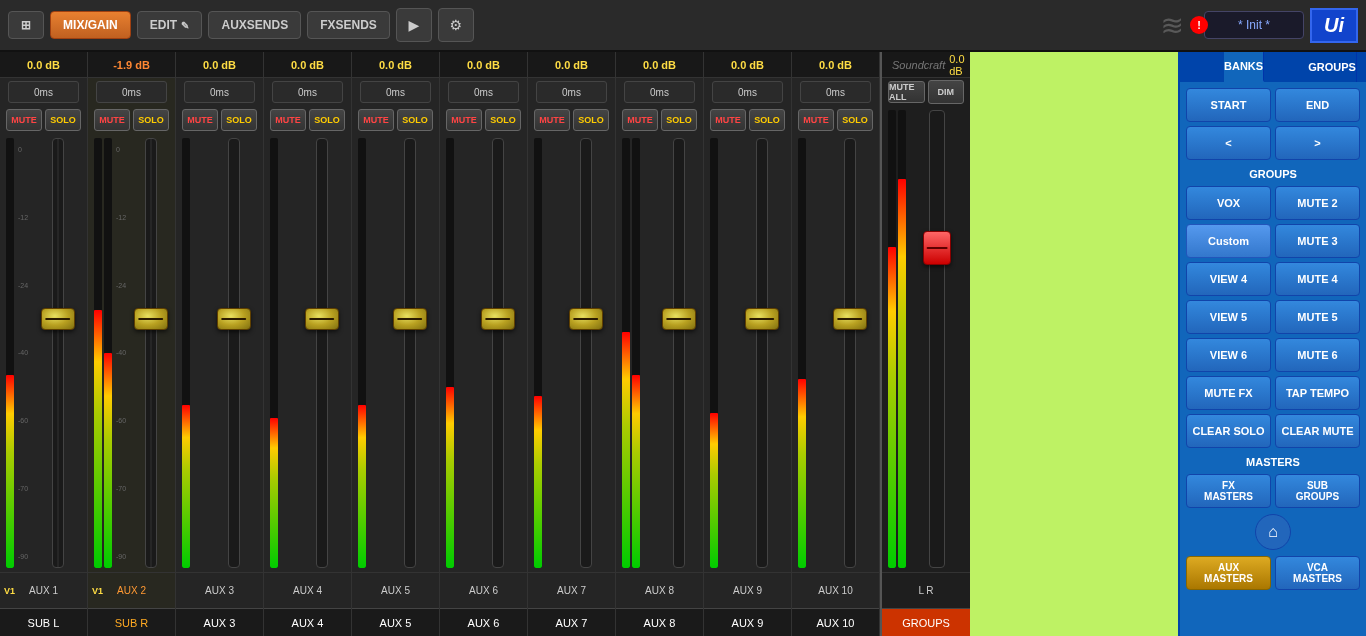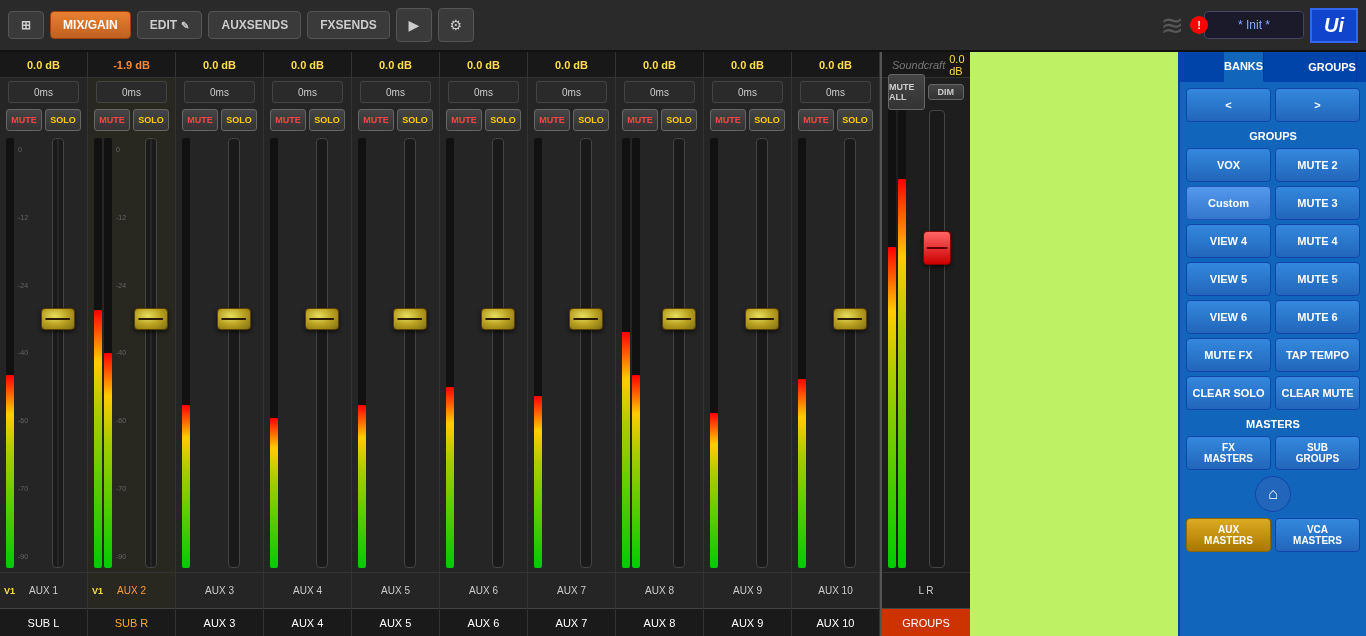--- a/index.html
+++ b/index.html
@@ -793,22 +793,22 @@
         <span>AUX 10</span>
       </div>
     </div>
 
     <div class="master-section">
       <div style="display:flex;align-items:center;justify-content:space-between;padding:4px 6px;background:#181818;border-bottom:1px solid #333;height:26px;">
         <div class="sound-text" style="font-size:11px;color:#777;font-style:italic">Soundcraft</div>
         <div style="color:#ffdd44;font-size:11px;">0.0 dB</div>
       </div>
       <div style="display:flex;gap:3px;padding:3px 6px;height:28px;align-items:center;">
-        <div style="flex:1;background:linear-gradient(180deg,#444,#333);border:1px solid #666;border-radius:3px;color:#ccc;font-size:9px;font-weight:bold;height:36px;cursor:pointer;display:flex;align-items:center;justify-content:center;">MUTE ALL</div>
-        <div style="flex:1;background:linear-gradient(180deg,#444,#333);border:1px solid #666;border-radius:3px;color:#ccc;font-size:9px;font-weight:bold;height:16px;cursor:pointer;display:flex;align-items:center;justify-content:center;">DIM</div>
+        <div style="flex:1;background:linear-gradient(180deg,#444,#333);border:1px solid #666;border-radius:3px;color:#ccc;font-size:9px;font-weight:bold;height:22px;cursor:pointer;display:flex;align-items:center;justify-content:center;">MUTE ALL</div>
+        <div style="flex:1;background:linear-gradient(180deg,#444,#333);border:1px solid #666;border-radius:3px;color:#ccc;font-size:9px;font-weight:bold;height:24px;cursor:pointer;display:flex;align-items:center;justify-content:center;">DIM</div>
       </div>
       <div style="flex:1;display:flex;padding:4px 6px;gap:4px;min-height:0;">
 
         <div style="display:flex;gap:2px;height:100%;">
           <div style="width:8px;background:#111;border-radius:2px;display:flex;flex-direction:column;justify-content:flex-end;overflow:hidden;">
             <div style="width:100%;height:70%;background:linear-gradient(to top,#00cc00 0%,#aacc00 60%,#ffcc00 80%,#ff6600 90%,#ff0000 100%);border-radius:1px;"></div>
           </div>
           <div style="width:8px;background:#111;border-radius:2px;display:flex;flex-direction:column;justify-content:flex-end;overflow:hidden;">
             <div style="width:100%;height:85%;background:linear-gradient(to top,#00cc00 0%,#aacc00 60%,#ffcc00 80%,#ff6600 90%,#ff0000 100%);border-radius:1px;"></div>
           </div>
@@ -842,20 +842,24 @@
       <div class="rp-tab">
         <span>GROUPS</span>
       </div>
       <div class="rp-tab">
         <span>FUNCTIONS</span>
       </div>
     </div>
 
     <div class="rp-body">
 
+      <div class="rp-row">
+        <div class="rp-btn">START</div>
+        <div class="rp-btn">END</div>
+      </div>
 
       <div class="rp-row">
         <div class="rp-btn">&lt;</div>
         <div class="rp-btn">&gt;</div>
       </div>
 
       <div class="rp-section-title">GROUPS</div>
 
       <div class="rp-row">
         <div class="rp-btn">VOX</div>

